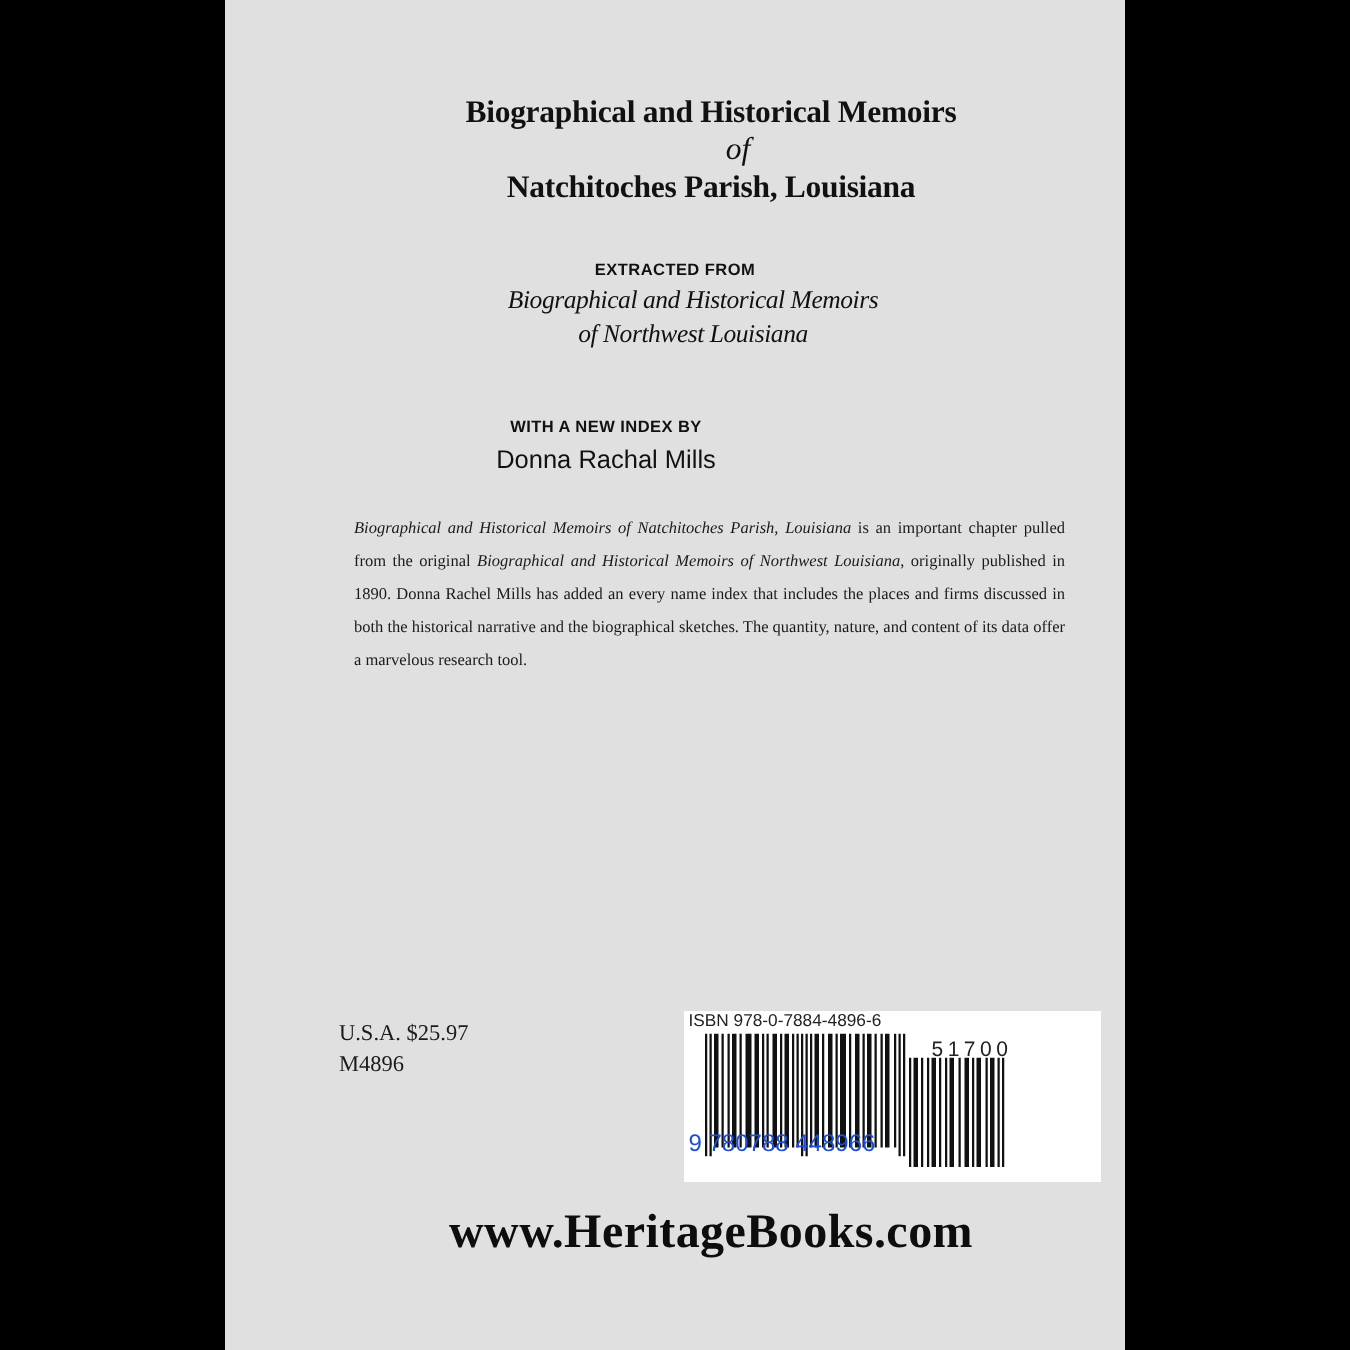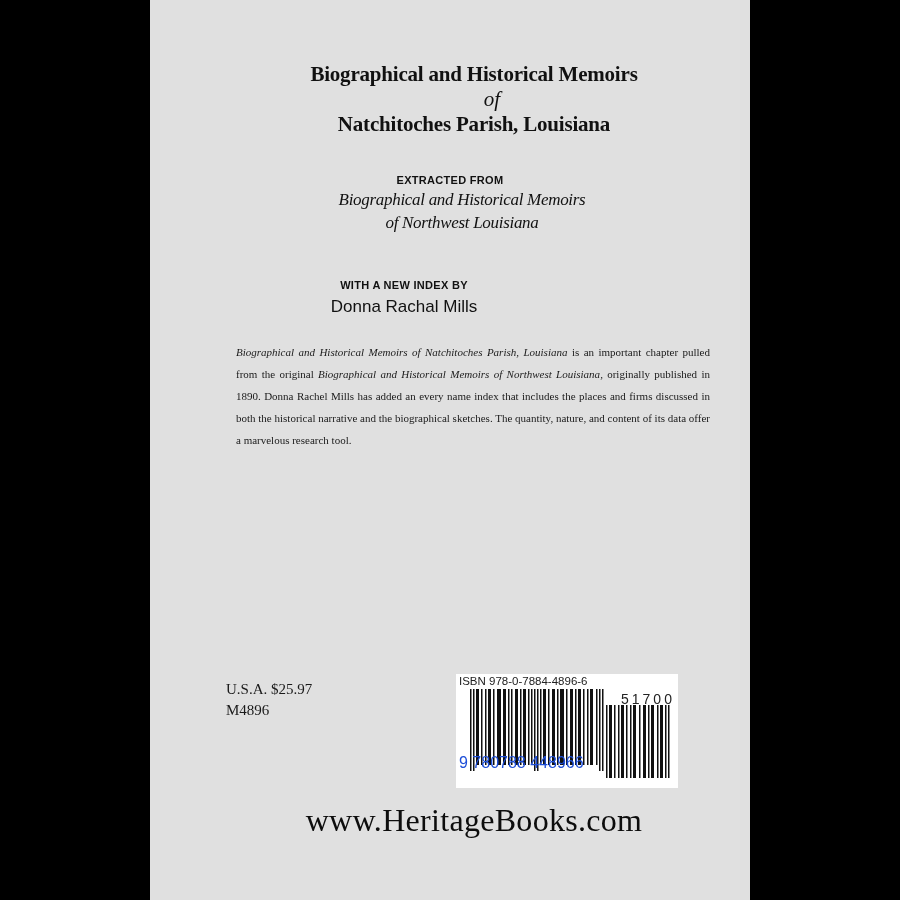--- a/index.html
+++ b/index.html
@@ -93,23 +93,24 @@
       left: 52px;
       font-size: 15px;
       line-height: 21px;
       color: #1a1a1a;
     }
 
     .barcode-box {
       position: absolute;
       left: 306px;
       top: 674px;
-      width: 222px;
+      width: 266px;
       height: 114px;
       background: #ffffff;
+      padding-left: 12px;
     }
     .isbn-text {
       position: absolute;
       left: 3px;
       top: 0px;
       font-size: 11.5px;
       line-height: 14px;
       color: #222;
     }
     .bars-main {
@@ -143,21 +144,21 @@
       color: #1d4ed8;
       white-space: pre;
     }
 
     .website {
       position: absolute;
       top: 800px;
       left: 0;
       width: 600px;
       text-align: center;
-      font-weight: normal;
+      font-weight: bold;
       font-size: 32px;
       line-height: 40px;
       color: #0d0d0d;
       letter-spacing: 0.3px;
     }
   </style>
 </head>
 <body>
 
 <div class="cover">

